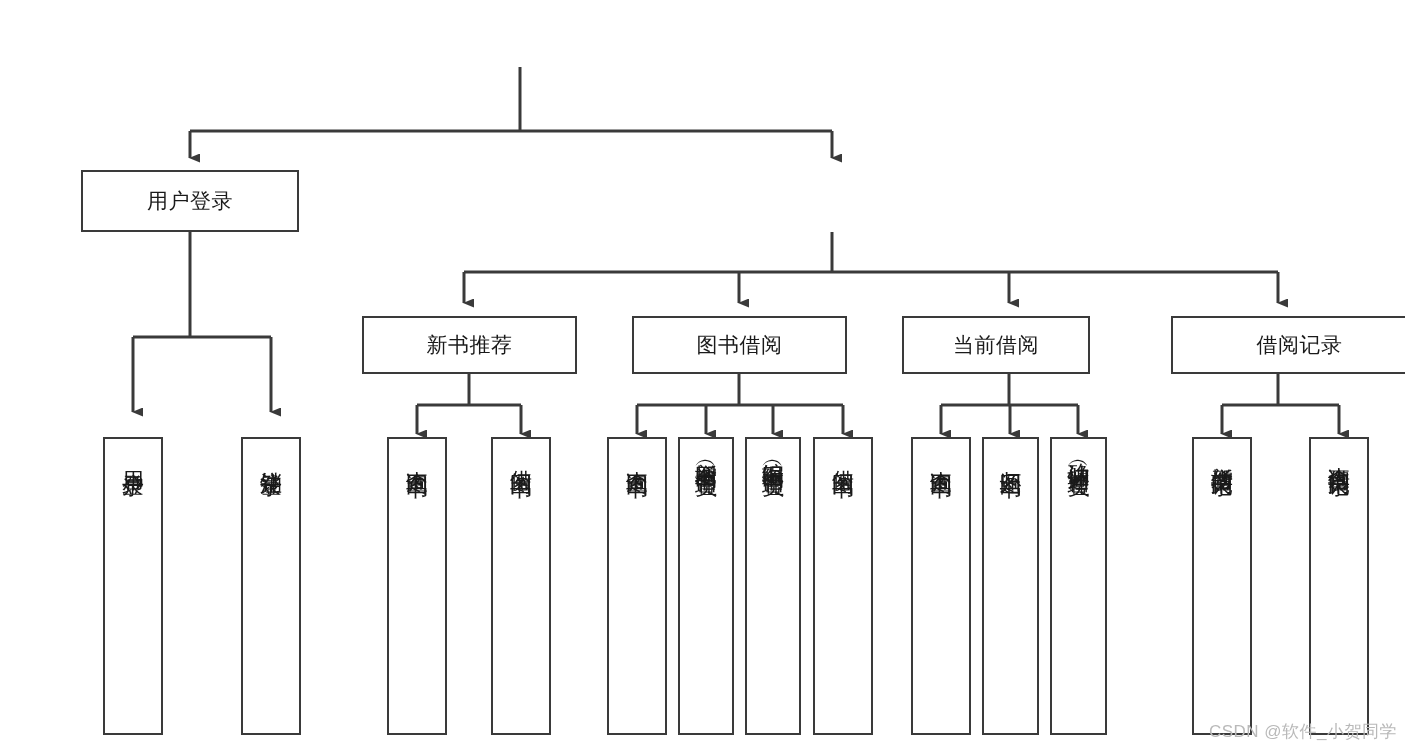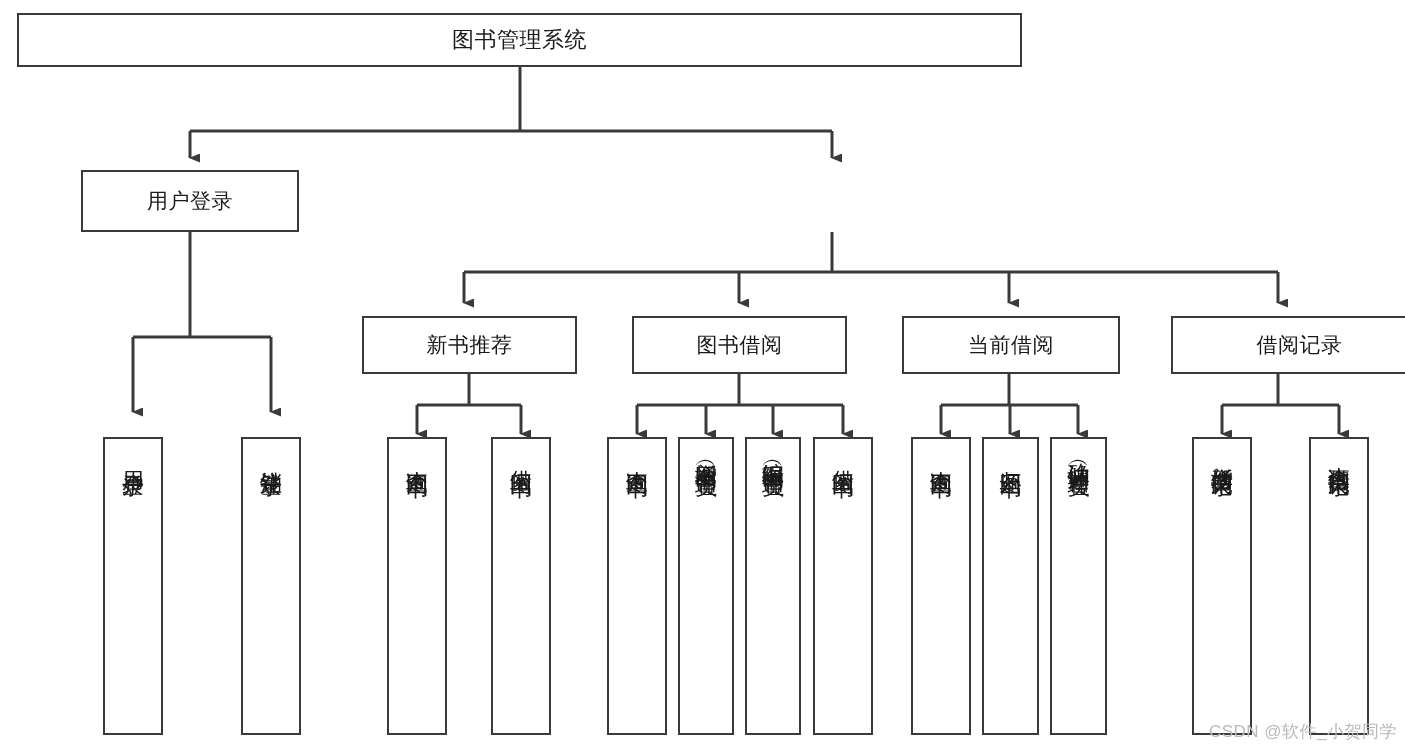--- a/index.html
+++ b/index.html
@@ -126,35 +126,32 @@
       <path d="M 1010,405 L 1010,434" marker-end="url(#arrowhead)"></path>
       <path d="M 1078,405 L 1078,434" marker-end="url(#arrowhead)"></path>
 
       <path d="M 1278,374 L 1278,405"></path>
       <path d="M 1222,405 L 1339,405"></path>
       <path d="M 1222,405 L 1222,434" marker-end="url(#arrowhead)"></path>
       <path d="M 1339,405 L 1339,434" marker-end="url(#arrowhead)"></path>
     </g>
   </svg>
 
-  <div class="node horiz root" style="left:17px; top:13px; width:1005px; height:54px;">
-    <span class="node-label">图书管理系统</span>
-  </div>
 
   <div class="node horiz" style="left:81px; top:170px; width:218px; height:62px;">
     <span class="node-label">用户登录</span>
   </div>
 
   <div class="node horiz" style="left:362px; top:316px; width:215px; height:58px;">
     <span class="node-label">新书推荐</span>
   </div>
   <div class="node horiz" style="left:632px; top:316px; width:215px; height:58px;">
     <span class="node-label">图书借阅</span>
   </div>
-  <div class="node horiz" style="left:902px; top:316px; width:218px; height:58px;">
+  <div class="node horiz" style="left:902px; top:316px; width:188px; height:58px;">
     <span class="node-label">当前借阅</span>
   </div>
   <div class="node horiz" style="left:1171px; top:316px; width:257px; height:58px;">
     <span class="node-label">借阅记录</span>
   </div>
 
   <div class="node leaf" style="left:103px; top:437px; width:60px; height:298px;">
     <span class="node-label">用户登录</span>
   </div>
   <div class="node leaf" style="left:241px; top:437px; width:60px; height:298px;">

